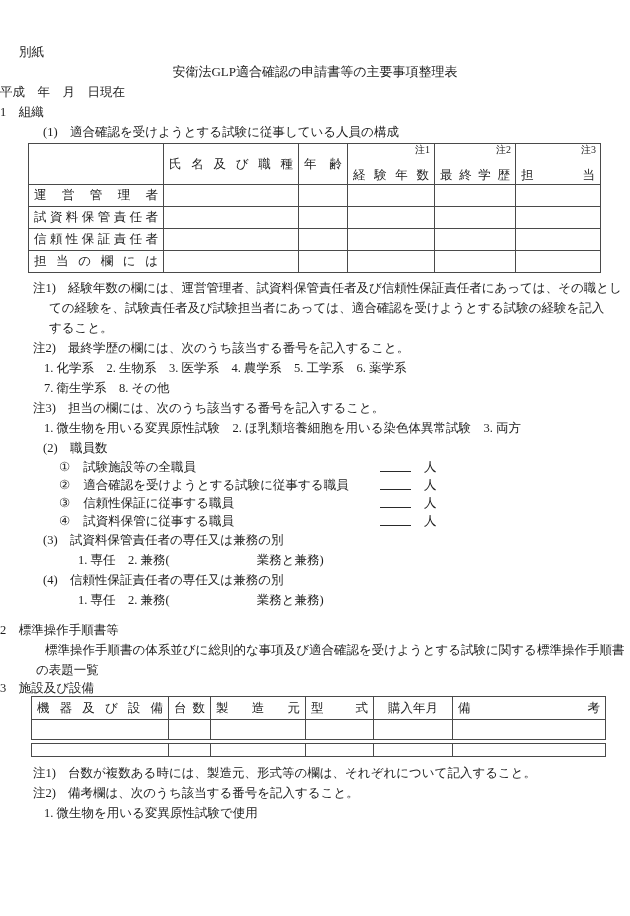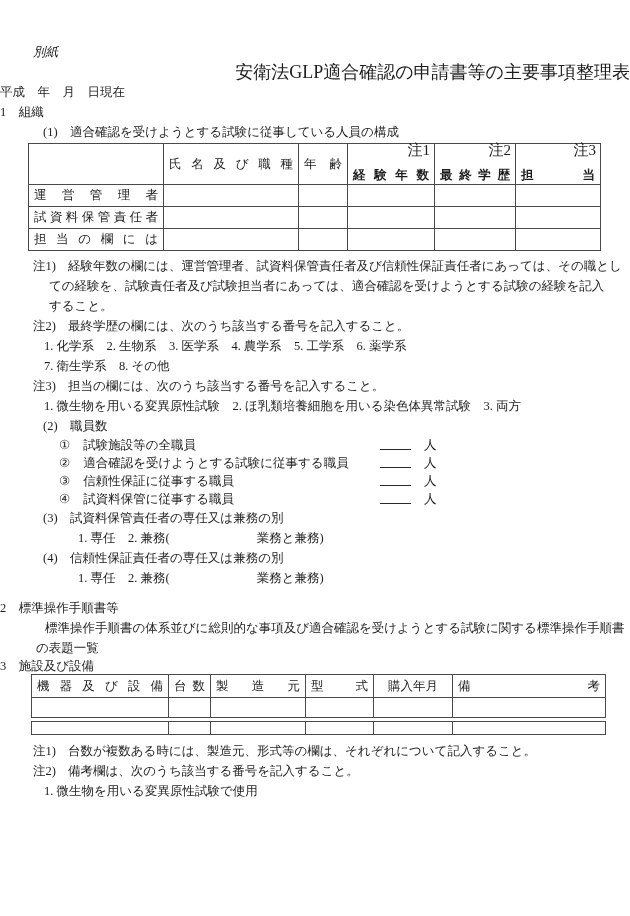--- a/index.html
+++ b/index.html
@@ -2,41 +2,41 @@
 <html><head>
 <meta charset="utf-8">
 <style>
   html,body{margin:0;padding:0;background:#e8e8e8;}
   .page{
     width:630px;height:916px;background:#ffffff;margin:0 auto;
     font-family:"Liberation Serif","DejaVu Serif",serif;
     font-size:12.5px;color:#1d1d1d;position:relative;overflow:hidden;
   }
   .ln{height:20px;line-height:20px;white-space:nowrap;}
-  .attach{margin-top:42px;padding-left:33px;font-style:italic;}
-  .title{text-align:right;font-size:18px;}
+  .attach{margin-top:42px;padding-left:19px;}
+  .title{text-align:center;font-size:13px;}
   .date{text-align:left;padding-right:28px;}
   .h-main{}
   .h-sub{padding-left:43px;}
 
   table{border-collapse:collapse;table-layout:fixed;}
   th,td{border:1px solid #4a4a4a;padding:0;font-weight:normal;font-size:12.5px;background:#fff;}
   .t1{margin-left:28px;margin-top:1px;}
   .t1 tr.hr{height:30px;}
   .t1 tr.br{height:22px;}
   .t2{margin-left:31px;}
   .t2 tr.hr{height:23px;}
   .t2 tr.br{height:20px;}
   .t2frag{margin-left:31px;margin-top:3px;}
   .t2frag tr{height:13px;}
   th{position:relative;vertical-align:middle;}
   .dist{display:block;text-align:justify;text-align-last:justify;text-justify:inter-character;padding:0 5px;}
   .ctr{display:block;text-align:center;}
-  .nref{position:absolute;top:1px;right:4px;font-size:15px;line-height:10px;}
-  th.noted .dist{margin-top:23px;font-weight:bold;}
+  .nref{position:absolute;top:1px;right:4px;font-size:10px;line-height:10px;}
+  th.noted .dist{margin-top:23px;}
 
   .noteline{position:relative;height:20px;line-height:20px;white-space:nowrap;}
   .noteline .nlabel{position:absolute;left:33px;top:0;}
   .nl-first{padding-left:68px;}
   .nl-cont{padding-left:49px;}
   .nl-item{padding-left:44px;}
   .mt5{margin-top:5px;} .mt6{margin-top:6px;} .mt10{margin-top:10px;}
 
   .staff{position:relative;height:18px;line-height:18px;padding-left:59px;white-space:nowrap;}
   .staff .lbl{margin-left:13px;}
@@ -99,20 +99,30 @@
           </th>
       <td></td>
           <td></td>
           <td></td>
           <td></td>
           <td></td>
     </tr>
     <tr class="br">
       <th>
             <span class="dist">試資料保管責任者</span>
+          </th>
+      <td></td>
+          <td></td>
+          <td></td>
+          <td></td>
+          <td></td>
+    </tr>
+    <tr class="br">
+      <th>
+            <span class="dist">信頼性保証責任者</span>
           </th>
       <td></td>
           <td></td>
           <td></td>
           <td></td>
           <td></td>
     </tr>
     <tr class="br">
       <th>
             <span class="dist">担当の欄には</span>

